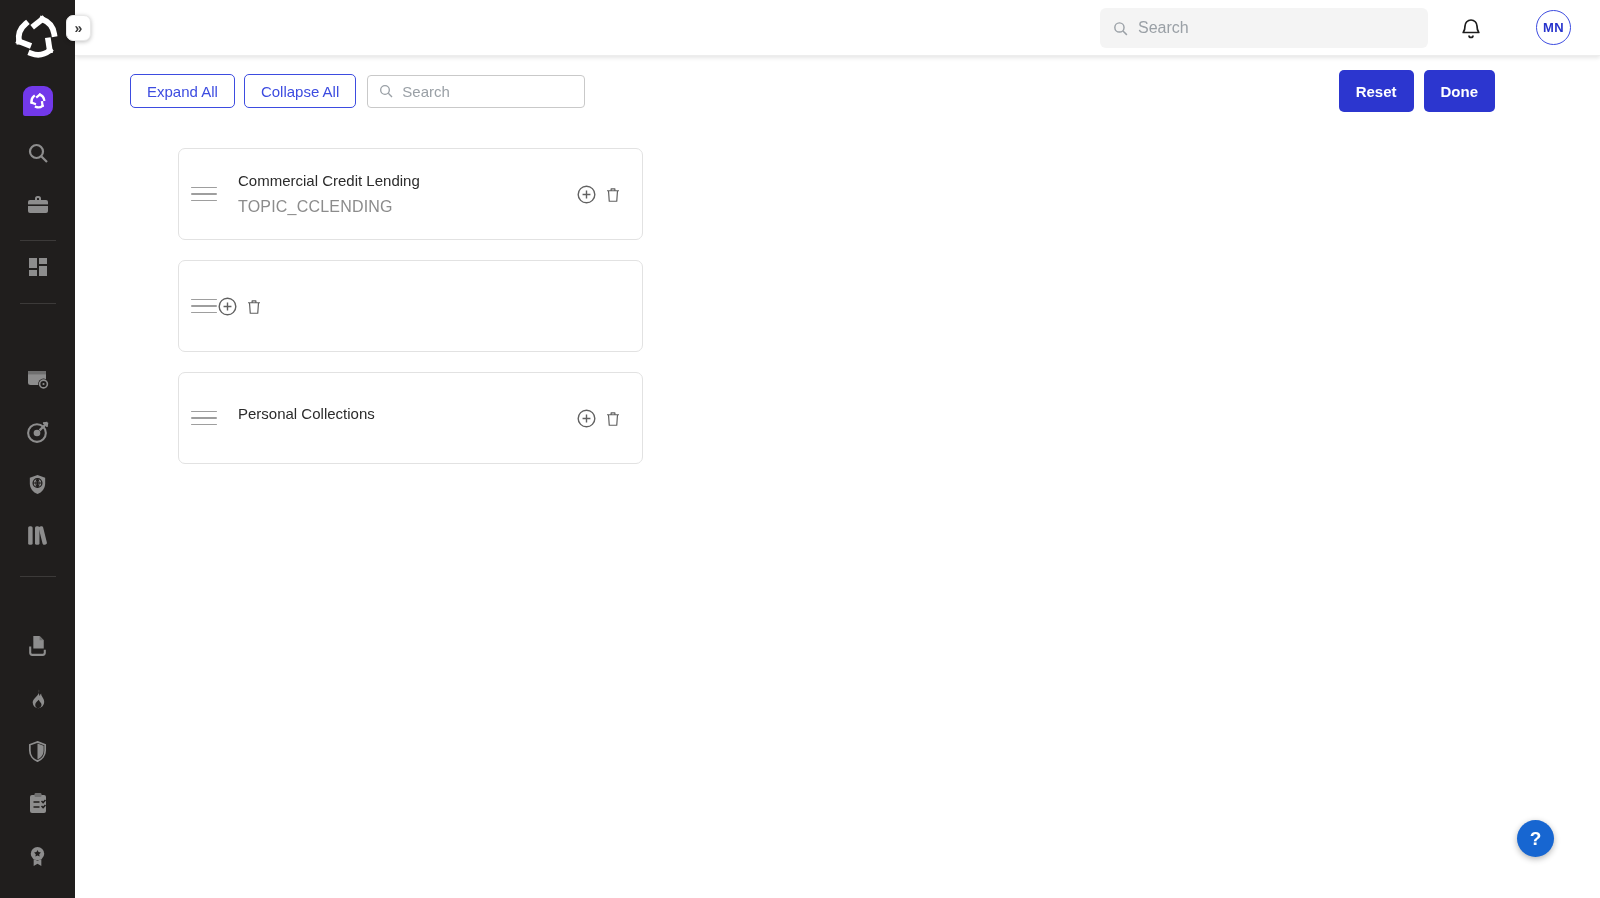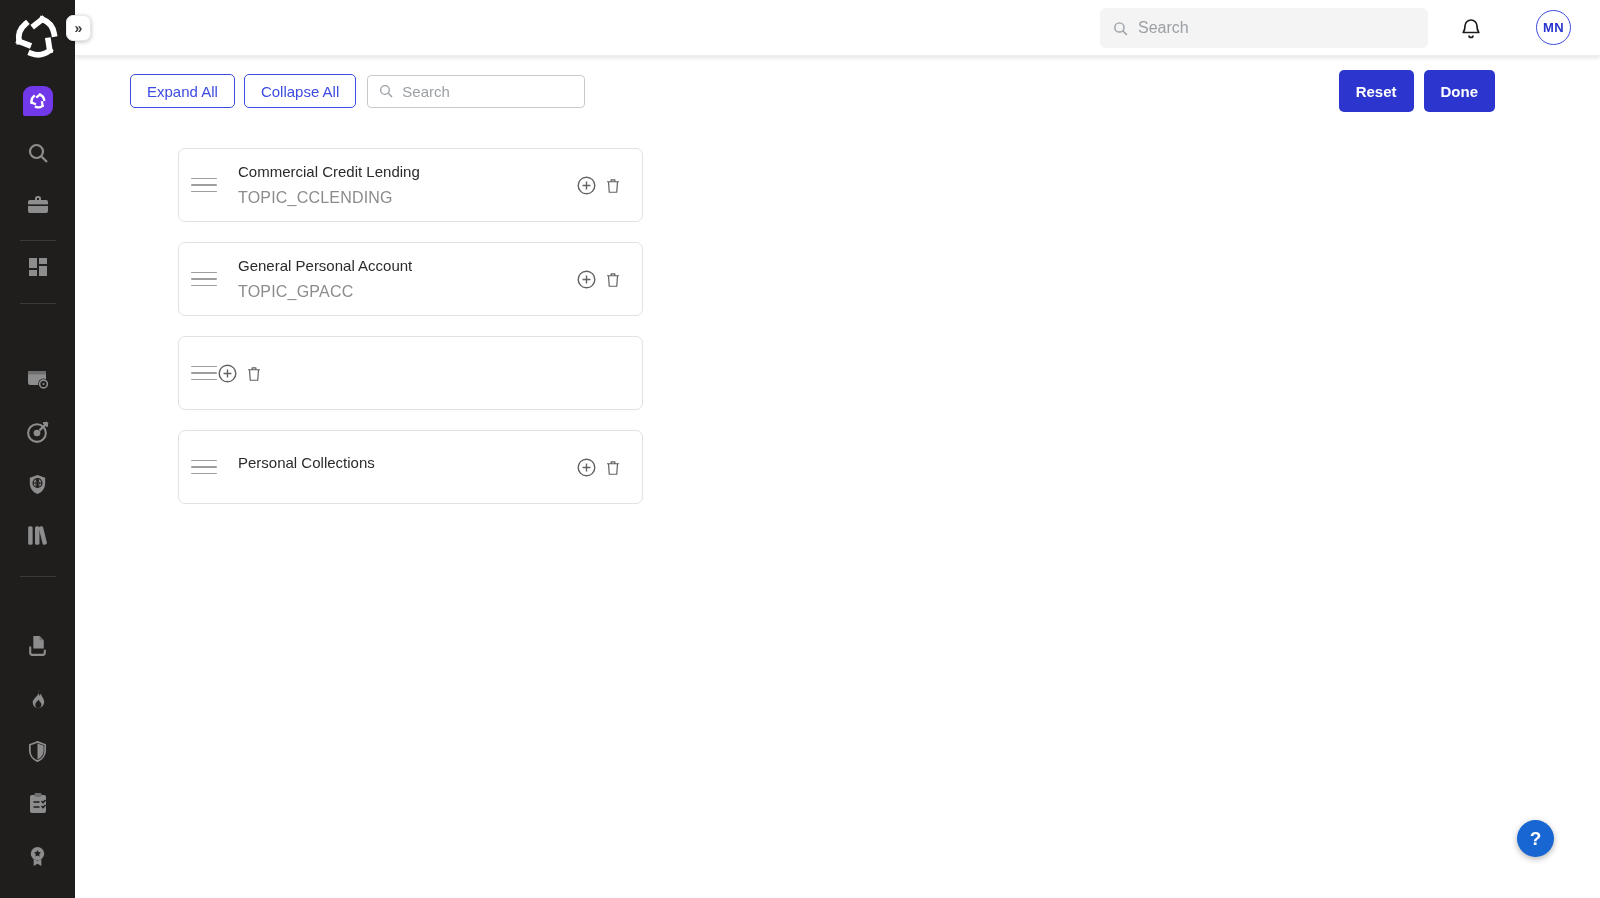--- a/index.html
+++ b/index.html
@@ -41,21 +41,21 @@
   .tb-search { width:218px; height:33px; border:1px solid #c9c9c9; border-radius:4px;
     margin-left:2px; display:flex; align-items:center; padding:0 10px; gap:8px; background:#fff; }
   .tb-search span { color:#9aa0a6; font-size:15px; }
   .spacer { flex:1; }
   .btn-solid { height:42px; padding:0 17px; background:#2c36cf; border:none; color:#fff;
     border-radius:5px; font-size:15px; font-weight:600; margin-left:10px; cursor:pointer;
     font-family:inherit; }
 
   
   .cards { margin:36px 0 0 103px; width:465px; }
-  .card { width:465px; height:74px; border:1px solid #e2e2e2; border-radius:7px;
+  .card { width:465px; height:92px; border:1px solid #e2e2e2; border-radius:7px;
     background:#fff; margin-bottom:20px; display:flex; align-items:center; padding:0 20px 0 12px; }
   .drag { width:26px; display:flex; flex-direction:column; gap:5px; cursor:grab; }
   .drag i { display:block; height:1.6px; background:#9e9e9e; border-radius:1px; }
   .card-text { margin-left:21px; flex:1; }
   .card-title { font-size:15px; font-weight:500; color:#2b2b2b; }
   .card-code { font-size:16px; color:#8c8c8c; margin-top:9px; letter-spacing:.2px; }
   .card-actions { display:flex; align-items:center; gap:7px; }
   .icon-btn { background:none; border:none; padding:0; cursor:pointer; display:flex; align-items:center; }
 
   
@@ -262,44 +262,20 @@
         </button>
         <button class="icon-btn">
           <svg width="18" height="19" viewBox="0 0 24 24" fill="none" stroke="#616161" stroke-width="1.6">
             <path d="M4 7h16M9.5 7V4.5h5V7M6 7l1 14h10l1-14" stroke-linejoin="round"></path>
           </svg>
         </button>
       </div>
     </div>
 
 
-    <div class="card">
-      <span class="drag">
-          <i></i>
-          <i></i>
-          <i></i>
-        </span>
-      <div class="card-text">
-        <div class="card-title">General Personal Account</div>
-        <div class="card-code">TOPIC_GPACC</div>
-      </div>
-      <div class="card-actions">
-        <button class="icon-btn">
-          <svg width="21" height="21" viewBox="0 0 24 24" fill="none" stroke="#616161" stroke-width="1.6">
-            <circle cx="12" cy="12" r="9.5"></circle>
-              <path d="M12 7.5v9M7.5 12h9"></path>
-          </svg>
-        </button>
-        <button class="icon-btn">
-          <svg width="18" height="19" viewBox="0 0 24 24" fill="none" stroke="#616161" stroke-width="1.6">
-            <path d="M4 7h16M9.5 7V4.5h5V7M6 7l1 14h10l1-14" stroke-linejoin="round"></path>
-          </svg>
-        </button>
-      </div>
-    </div>
 
     <div class="card">
       <span class="drag">
           <i></i>
           <i></i>
           <i></i>
         </span>
       <div class="card-actions">
         <button class="icon-btn">
           <svg width="21" height="21" viewBox="0 0 24 24" fill="none" stroke="#616161" stroke-width="1.6">

